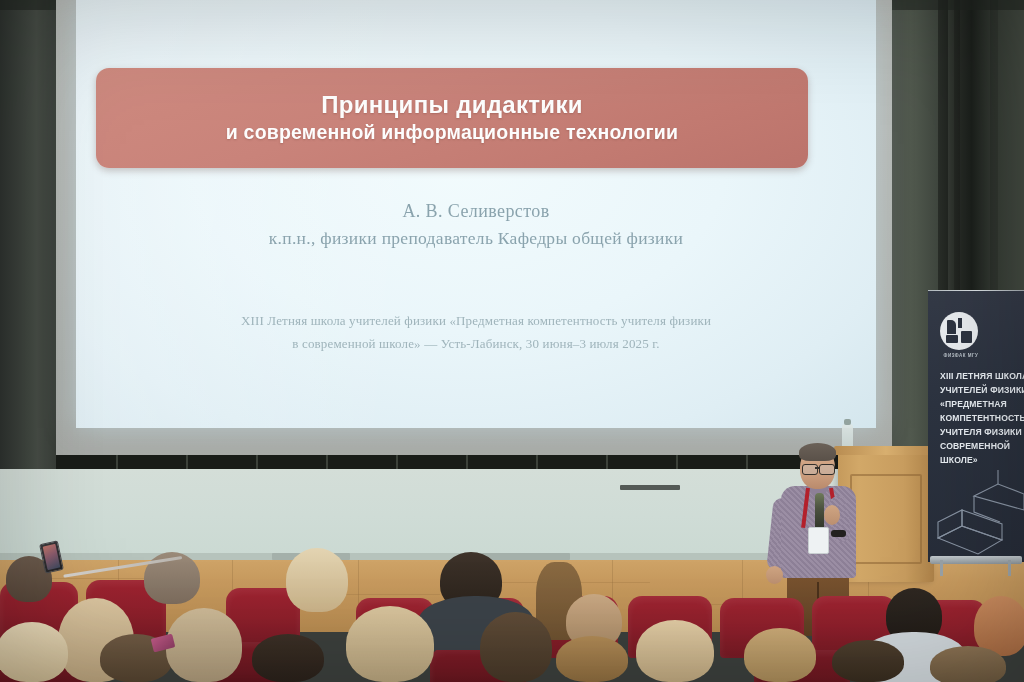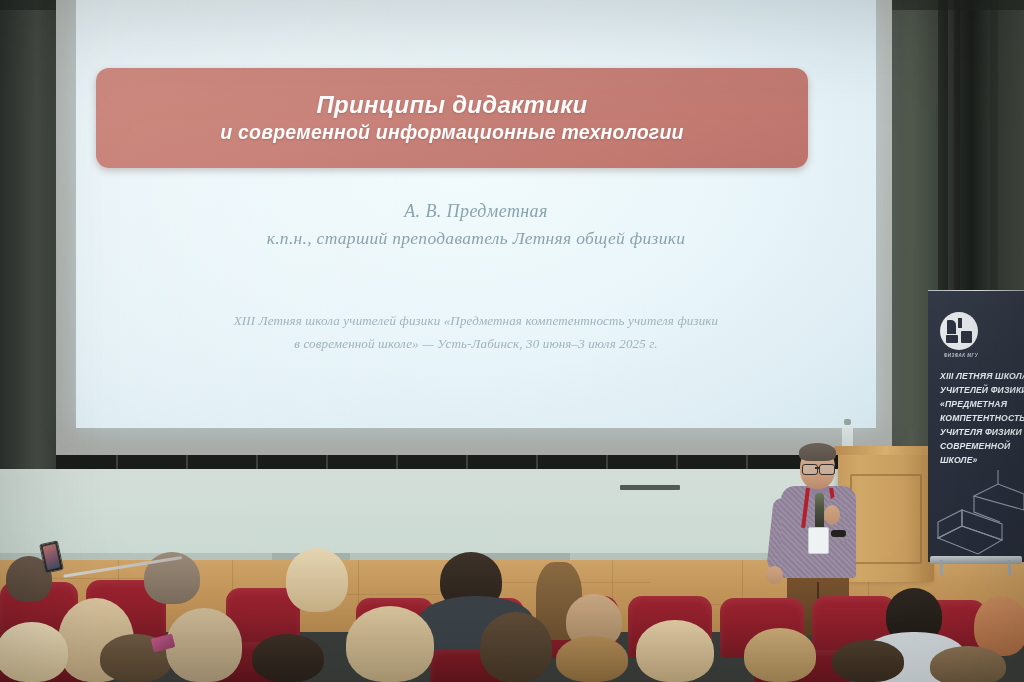--- a/index.html
+++ b/index.html
@@ -1,18 +1,18 @@
 <!DOCTYPE html>
 <html><head>
 <meta charset="utf-8">
 <style>
   html,body{margin:0;padding:0;background:#000;}
   body{font-family:"Liberation Sans",sans-serif;}
 
-  .stage{position:relative;width:1024px;height:682px;overflow:hidden;background:#3b3f3c;font-style:italic;}
+  .stage{position:relative;width:1024px;height:682px;overflow:hidden;background:#3b3f3c;}
 
   
   .curtain-left{position:absolute;left:0;top:0;width:62px;height:546px;
     background:linear-gradient(90deg,#2e332f 0%,#3c423c 35%,#474d46 60%,#353a35 100%);}
   .curtain-right{position:absolute;left:886px;top:0;width:138px;height:560px;
     background:linear-gradient(90deg,#4a5049 0%,#525a4f 18%,#3f463e 38%,#272b26 52%,#1b1f1b 62%,#343a33 78%,#434a41 100%);}
   .curtain-right .fold{position:absolute;top:0;bottom:0;width:10px;background:rgba(0,0,0,.35);}
   .curtain-top{position:absolute;left:0;top:0;width:1024px;height:10px;background:#20241f;opacity:.6;}
 
   
@@ -159,22 +159,22 @@
   <div class="screen-surface">
     <div class="screen-gloss"></div>
   </div>
 
   <div class="slide">
     <div class="title-banner">
       <div class="title-line1">Принципы дидактики</div>
       <div class="title-line2">и современной информационные технологии</div>
     </div>
     <div class="author-block">
-      <div class="author-name">А. В. Предметная</div>
-      <div class="author-role">к.п.н., старший преподаватель Летняя общей физики</div>
+      <div class="author-name">А. В. Селиверстов</div>
+      <div class="author-role">к.п.н., физики преподаватель Кафедры общей физики</div>
     </div>
     <div class="event-block">
       <div class="event-l1">XIII Летняя школа учителей физики «Предметная компетентность учителя физики</div>
       <div class="event-l2">в современной школе» — Усть-Лабинск, 30 июня–3 июля 2025 г.</div>
     </div>
   </div>
 
   <div class="screen-baseboard">
     <i style="left:60px"></i>
       <i style="left:130px"></i>

